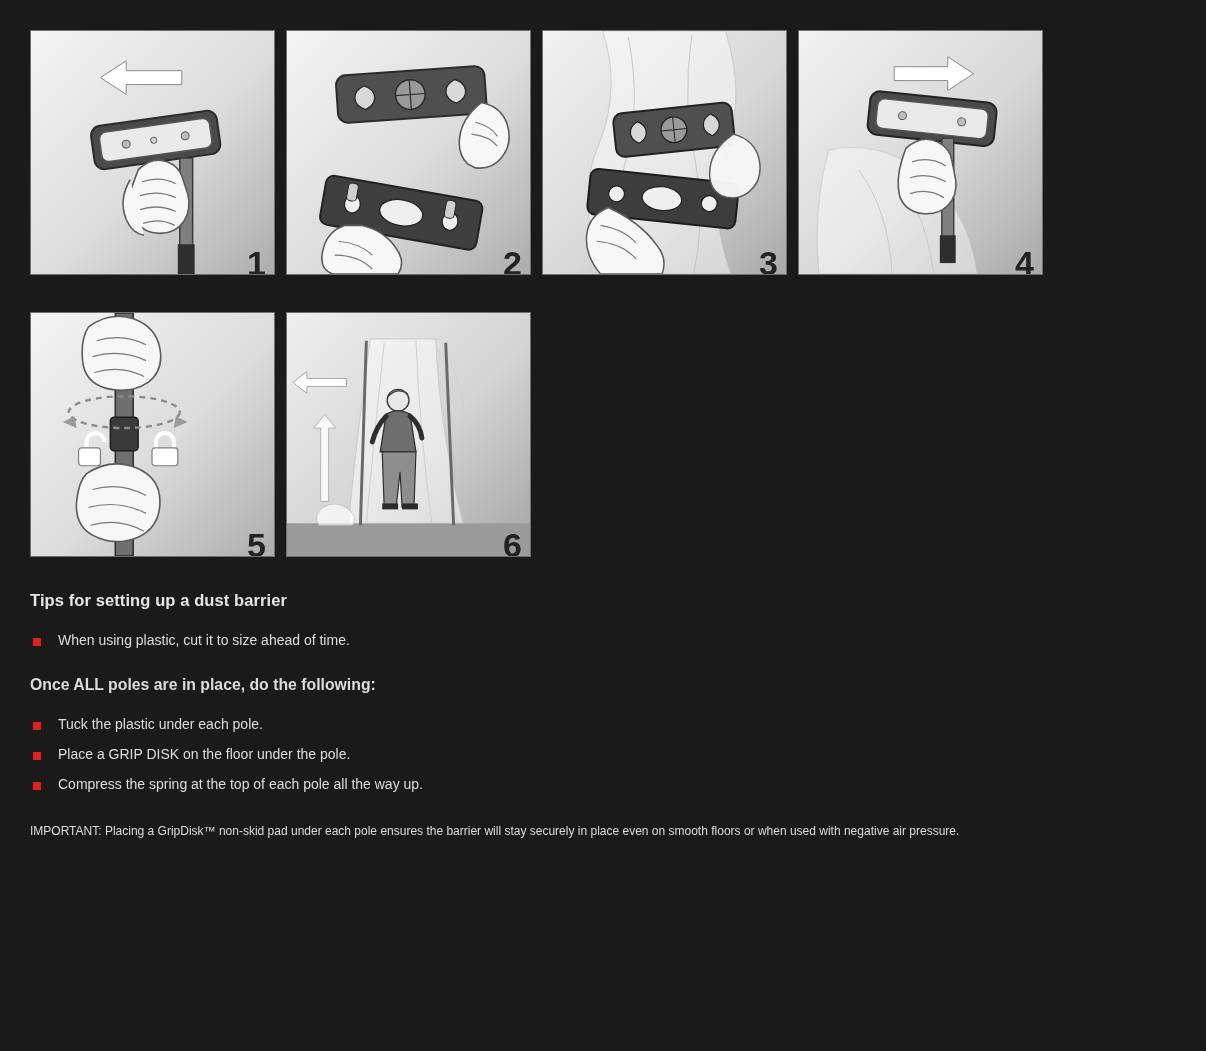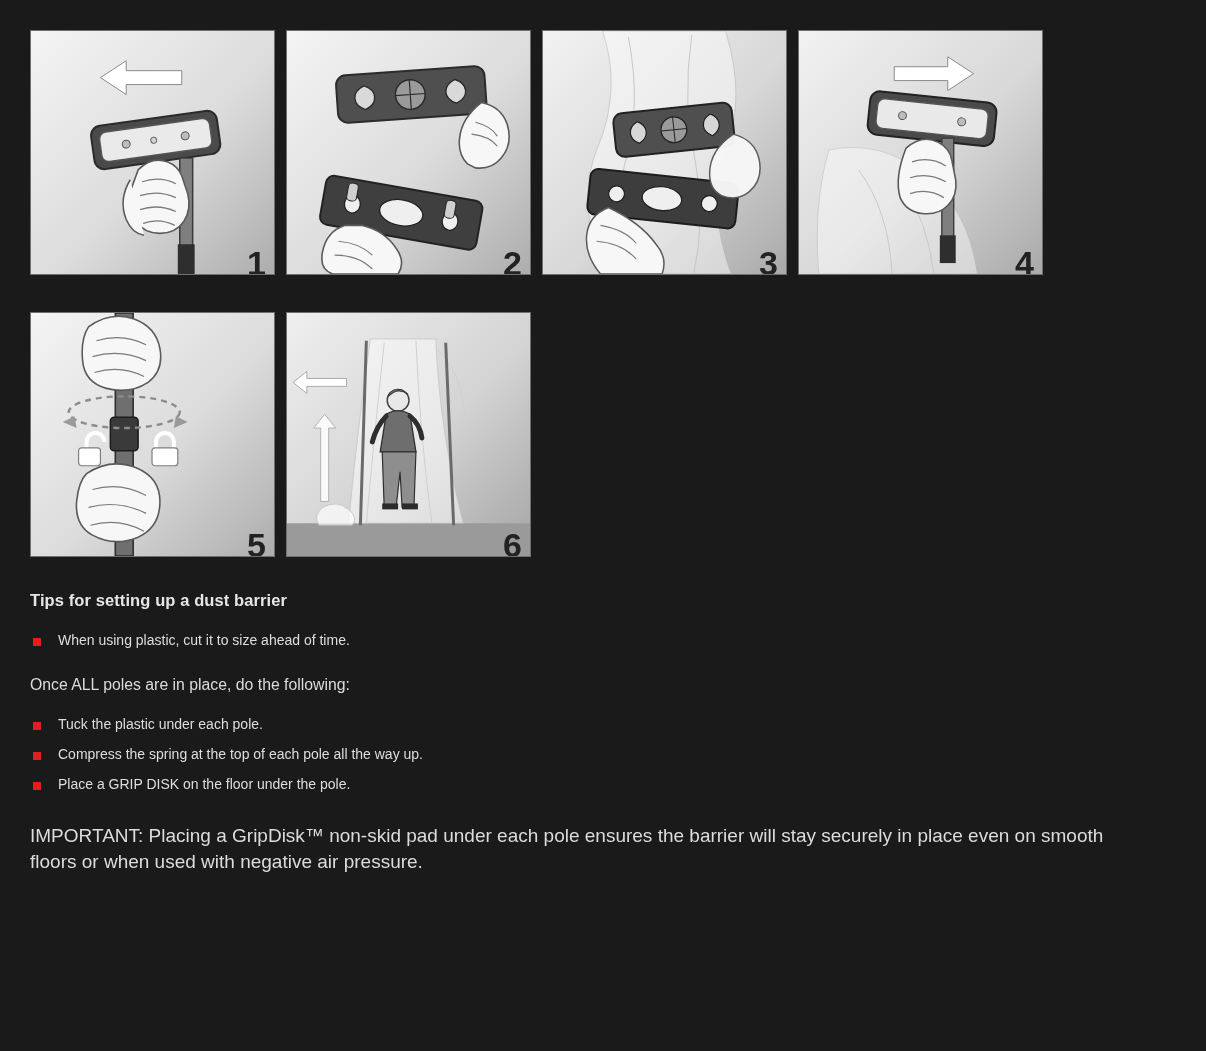--- a/index.html
+++ b/index.html
@@ -86,23 +86,24 @@
     width: 8px;
     height: 8px;
     background: #e02020;
     display: block;
   }
   p.para {
     font-size: 15.8px;
     line-height: 1.3;
     color: #dcdcdc;
     margin: 26px 0 20px 0;
+    font-weight: bold;
   }
   p.important {
-    font-size: 19px;
+    font-size: 12px;
     line-height: 1.38;
     color: #dcdcdc;
     margin: 30px 0 0 0;
   }
 </style>
 </head>
 <body>
 
 <div class="page">
 
@@ -352,24 +353,24 @@
 
     <p class="para">Once ALL poles are in place, do the following:</p>
 
     <ul class="bullets">
       <li>
         <span class="sq"></span>
         <span>Tuck the plastic under each pole.</span>
       </li>
       <li>
         <span class="sq"></span>
-        <span>Compress the spring at the top of each pole all the way up.</span>
+        <span>Place a GRIP DISK on the floor under the pole.</span>
       </li>
       <li>
         <span class="sq"></span>
-        <span>Place a GRIP DISK on the floor under the pole.</span>
+        <span>Compress the spring at the top of each pole all the way up.</span>
       </li>
     </ul>
 
     <p class="important">IMPORTANT: Placing a GripDisk™ non-skid pad under each pole ensures the barrier will stay securely in place even on smooth floors or when used with negative air pressure.</p>
   </div>
 
 </div>
 
 </body></html>

